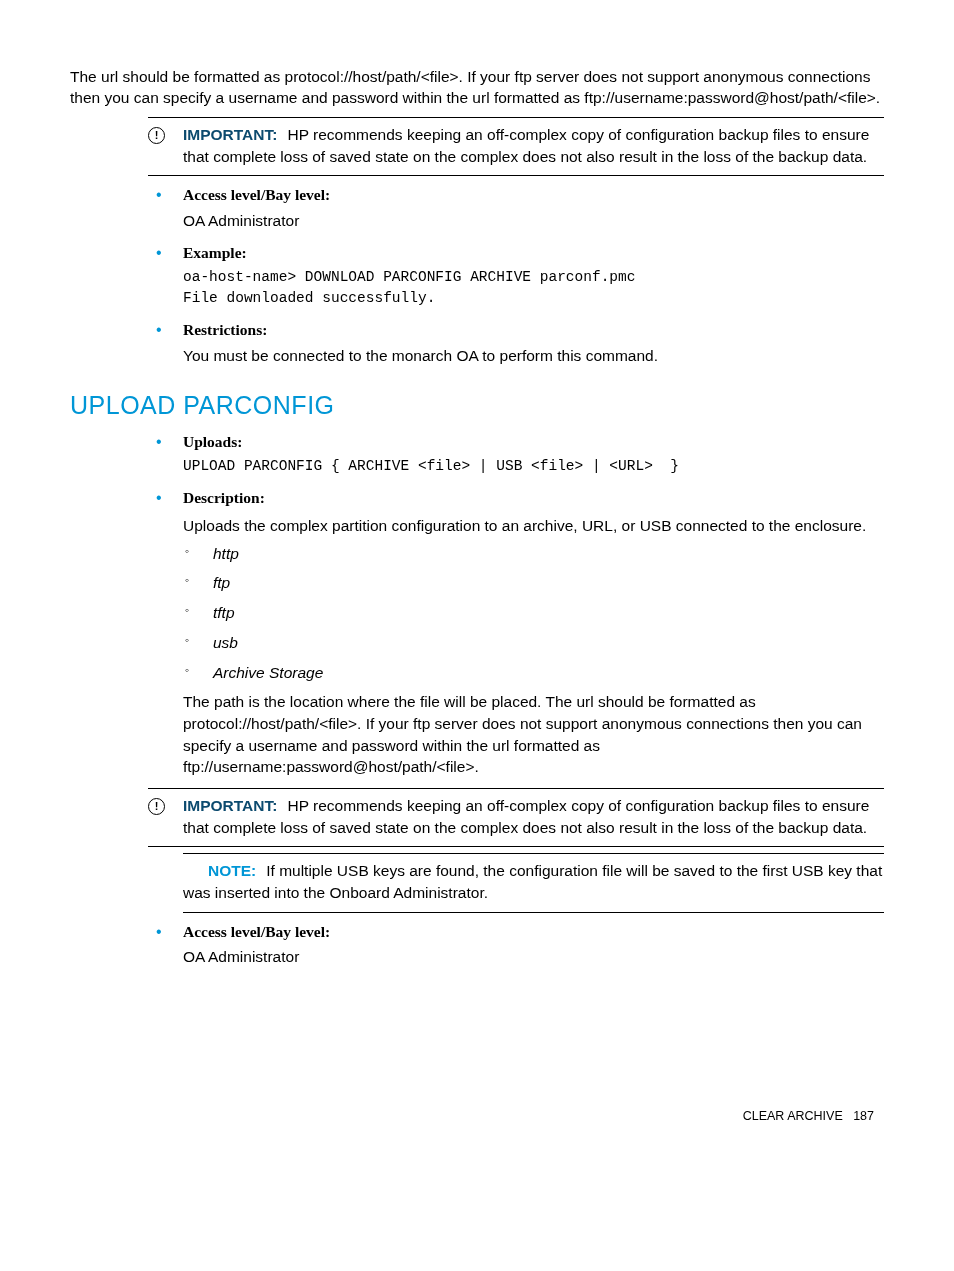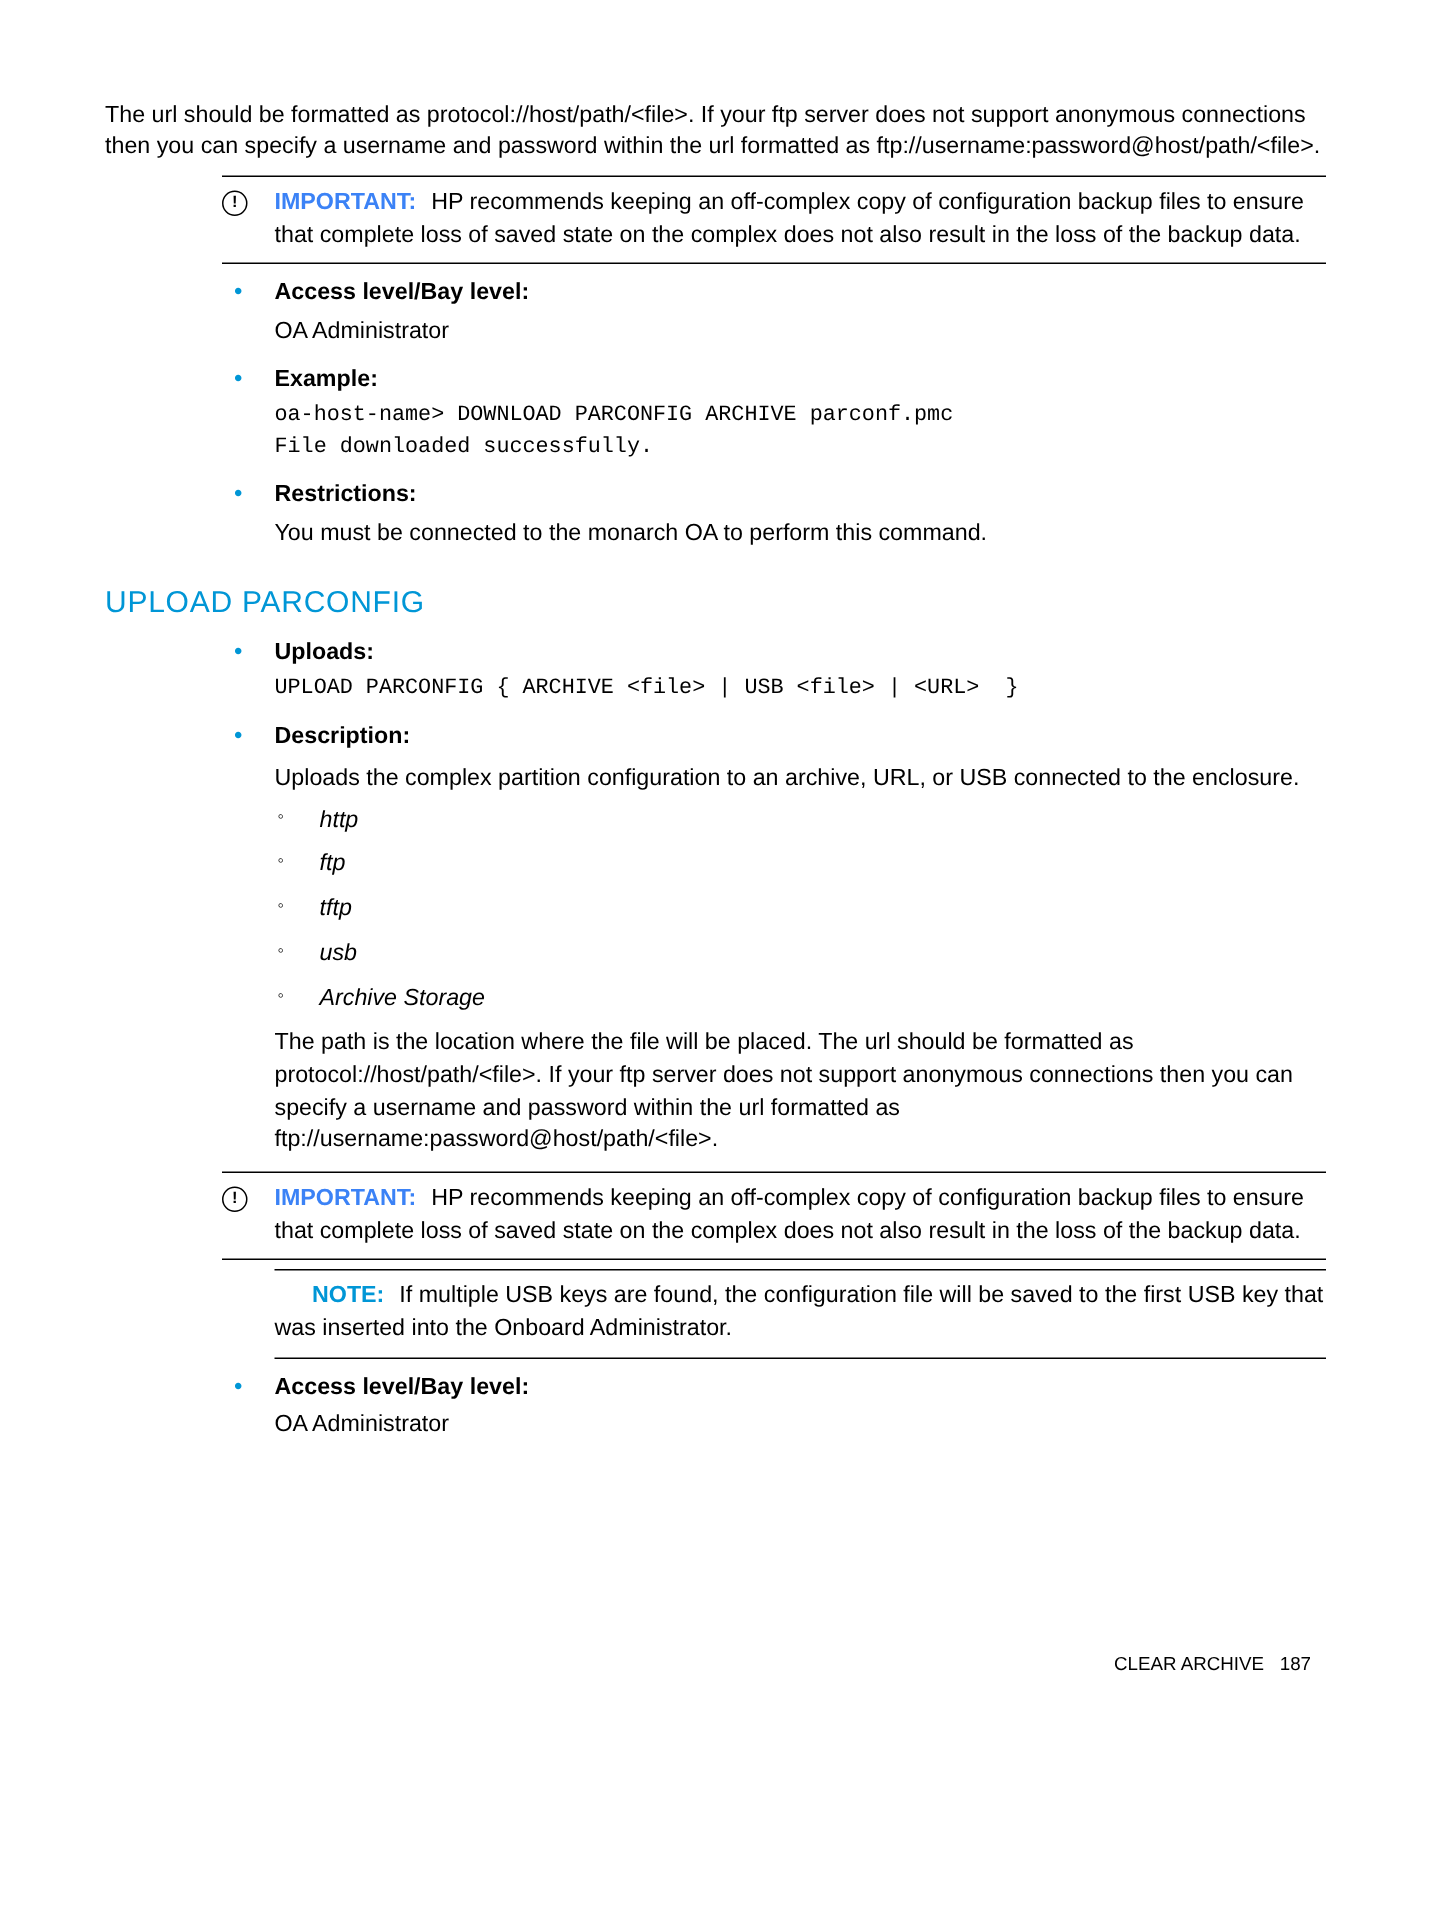--- a/index.html
+++ b/index.html
@@ -31,21 +31,21 @@
     width: 35px;
     flex-shrink: 0;
     font-size: 15px;
     line-height: 1.3;
   }
   .callout-body {
     flex: 1;
   }
   .callout-label {
     font-weight: bold;
-    color: #3b82f6;
+    color: #0c4a6e;
     margin-right: 10px;
   }
   .note-label {
     font-weight: bold;
     color: #0096d6;
     margin-right: 10px;
     margin-left: 25px;
   }
   ul.top-list {
     list-style: none;
@@ -62,37 +62,38 @@
     color: #0096d6;
     position: absolute;
     left: 8px;
     top: 0;
     font-size: 16px;
   }
   .item-label {
     font-weight: bold;
     display: block;
     margin-bottom: 4px;
+    font-family: Liberation Serif, serif;
   }
   .item-body {
     display: block;
   }
   .code {
     font-family: "Courier New", monospace;
     font-size: 14.5px;
     white-space: pre;
     line-height: 1.45;
     display: block;
     margin-top: 3px;
   }
   h2.section {
     font-family: "Segoe UI Light", "Helvetica Neue", Arial, sans-serif;
     color: #0096d6;
     font-weight: 300;
-    font-size: 20px;
+    font-size: 25px;
     margin: 21px 0 8px 0;
     letter-spacing: 0.5px;
   }
   ul.sub-list {
     list-style: none;
     margin: 6px 0 6px 0;
     padding: 0;
     font-style: italic;
   }
   ul.sub-list > li {

